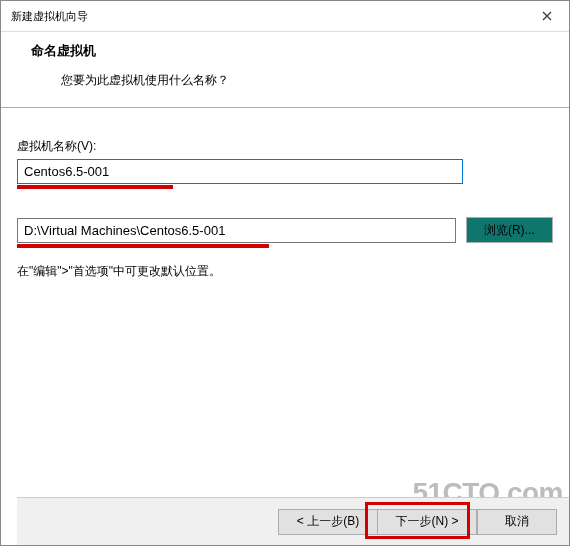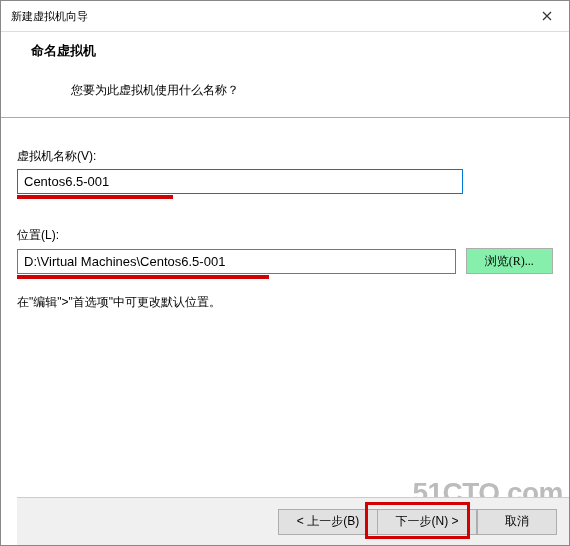--- a/index.html
+++ b/index.html
@@ -41,26 +41,26 @@
     }
     .header {
       padding: 10px 20px 18px 30px;
       background: #fff;
       border-bottom: 1px solid #aaa;
     }
     .header .h1 {
       font-size: 13px;
       font-weight: bold;
       color: #000;
-      margin-bottom: 22px;
+      margin-bottom: 12px;
     }
     .header .h2 {
       font-size: 12px;
       color: #000;
-      margin-left: 40px;
+      margin-left: 30px;
     }
     .content {
       padding: 30px 16px 10px 16px;
       position: relative;
     }
     .field-label {
       font-size: 12px;
       color: #000;
       margin-bottom: 4px;
     }
@@ -80,24 +80,24 @@
       border: 1px solid #767676;
       background: #fff;
       outline: none;
     }
     .text-input.focused {
       border: 1px solid #0078d7;
     }
     .browse-btn {
       width: 89px;
       height: 26px;
-      background: #86efac;
+      background: #0f766e;
       border: 1px solid #adadad;
       font-size: 12px;
-      font-family: Liberation Serif, serif;
+      font-family: Liberation Sans, sans-serif;
       cursor: pointer;
     }
     .underline-mark {
       height: 4px;
       background: #d20000;
       margin-top: -1px;
     }
     .mark-vm { width: 156px; }
     .mark-loc { width: 252px; }
     .spacer-1 { height: 28px; }
@@ -190,21 +190,20 @@
 <div class="content">
 
   <div class="field-label">虚拟机名称(V):</div>
   <div class="row">
     <input type="text" class="text-input focused" value="Centos6.5-001" style="">
   </div>
   <div class="underline-mark mark-vm"></div>
 
   <div class="spacer-1"></div>
 
-  <div class="field-label">位置(L):</div>
   <div class="row">
     <input type="text" class="text-input" value="D:\Virtual Machines\Centos6.5-001" style="">
     <button class="browse-btn">浏览(R)...</button>
   </div>
   <div class="underline-mark mark-loc"></div>
 
   <div class="hint">在"编辑"&gt;"首选项"中可更改默认位置。</div>
 
 </div>
 

